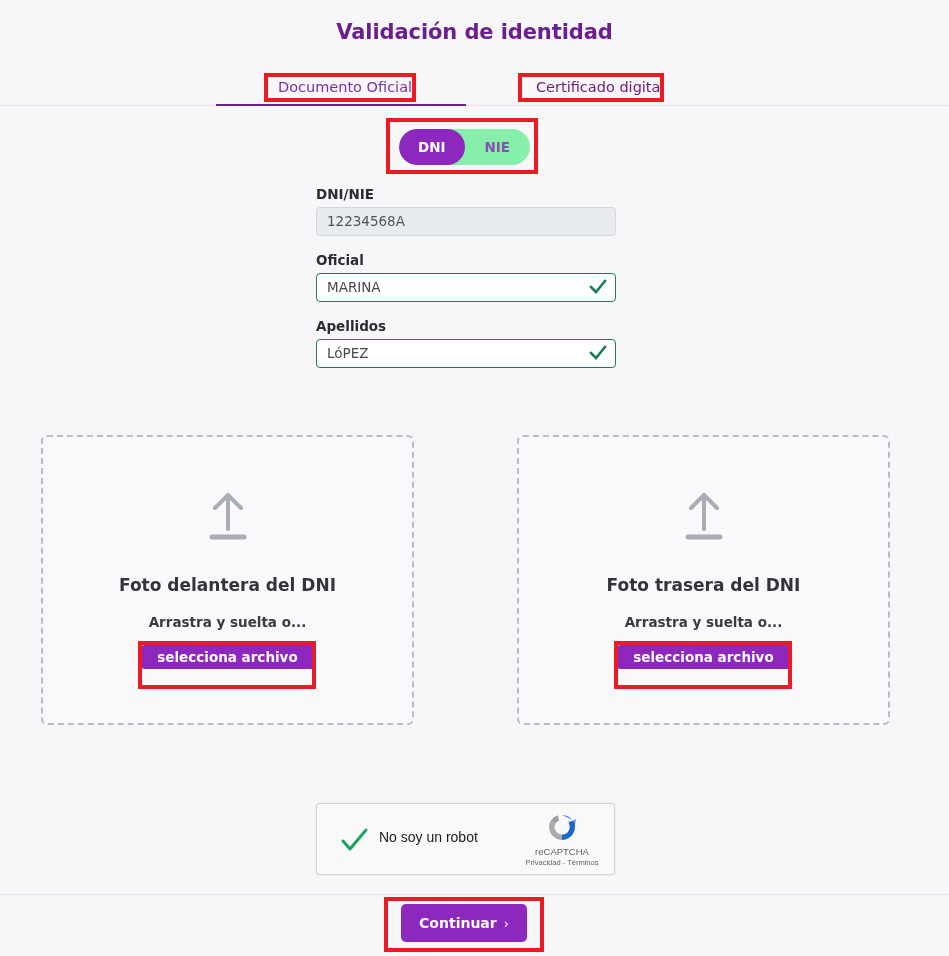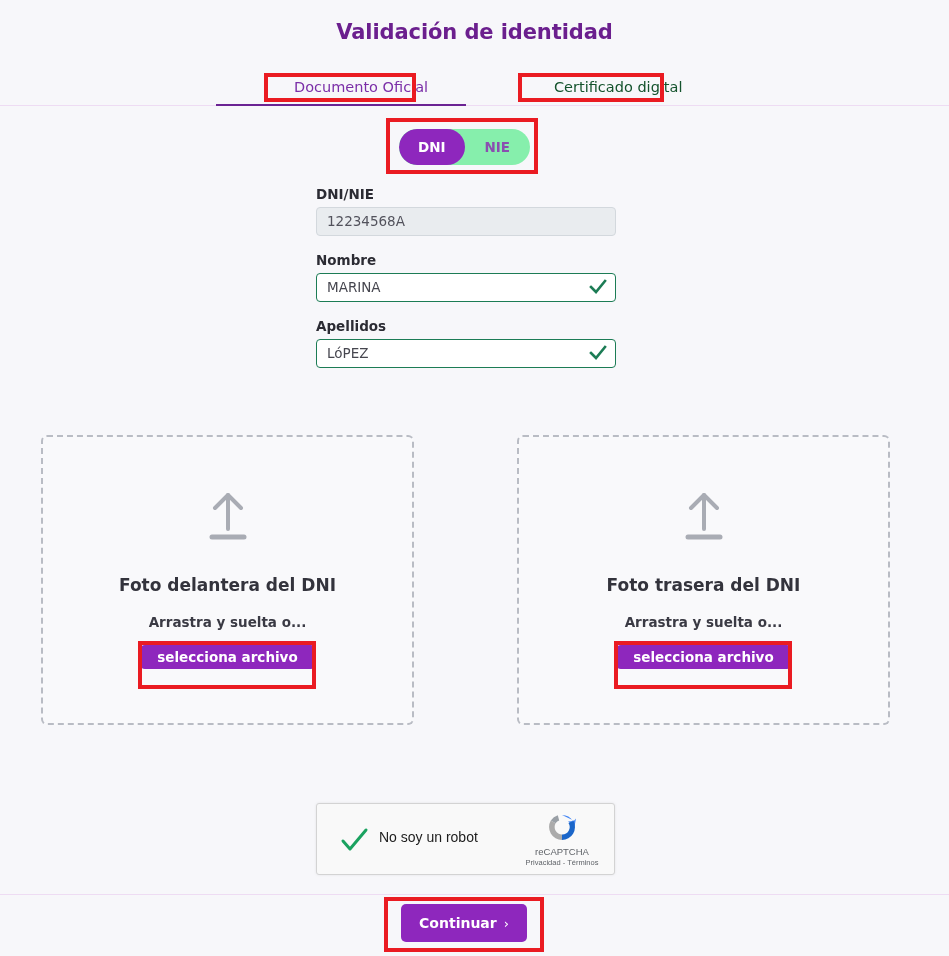--- a/index.html
+++ b/index.html
@@ -43,22 +43,22 @@
   }
   .tab {
     position: absolute;
     top: 0;
     font-size: 14.5px;
     text-align: center;
     padding: 3px 10px;
     background: transparent;
     white-space: nowrap;
   }
-  .tab-1 { left: 284px; width: 144px; color: #7b2fa8; }
-  .tab-2 { left: 544px; width: 132px; color: #14532d; }
+  .tab-1 { left: 268px; width: 144px; color: #7b2fa8; }
+  .tab-2 { left: 526px; width: 132px; color: #701a75; }
 
   .tabs-rule {
     position: absolute;
     top: 105px;
     left: 0;
     width: 949px;
     height: 1px;
     background: #eedcf3;
   }
   .tabs-rule-active {
@@ -313,21 +313,21 @@
   <div class="form">
 
     <div>
       <div class="field-label">DNI/NIE</div>
       <div class="input-wrap">
         <div class="input-box disabled">12234568A</div>
       </div>
     </div>
 
     <div>
-      <div class="field-label">Nombre</div>
+      <div class="field-label">Oficial</div>
       <div class="input-wrap">
         <div class="input-box valid">MARINA</div>
         <span class="check-icon">
           <svg width="18" height="20" viewBox="0 0 18 20">
             <path d="M2 10 L7 15 L16 4" stroke="#1c7c55" stroke-width="2.6" fill="none" stroke-linecap="square"></path>
           </svg>
         </span>
       </div>
     </div>
 

